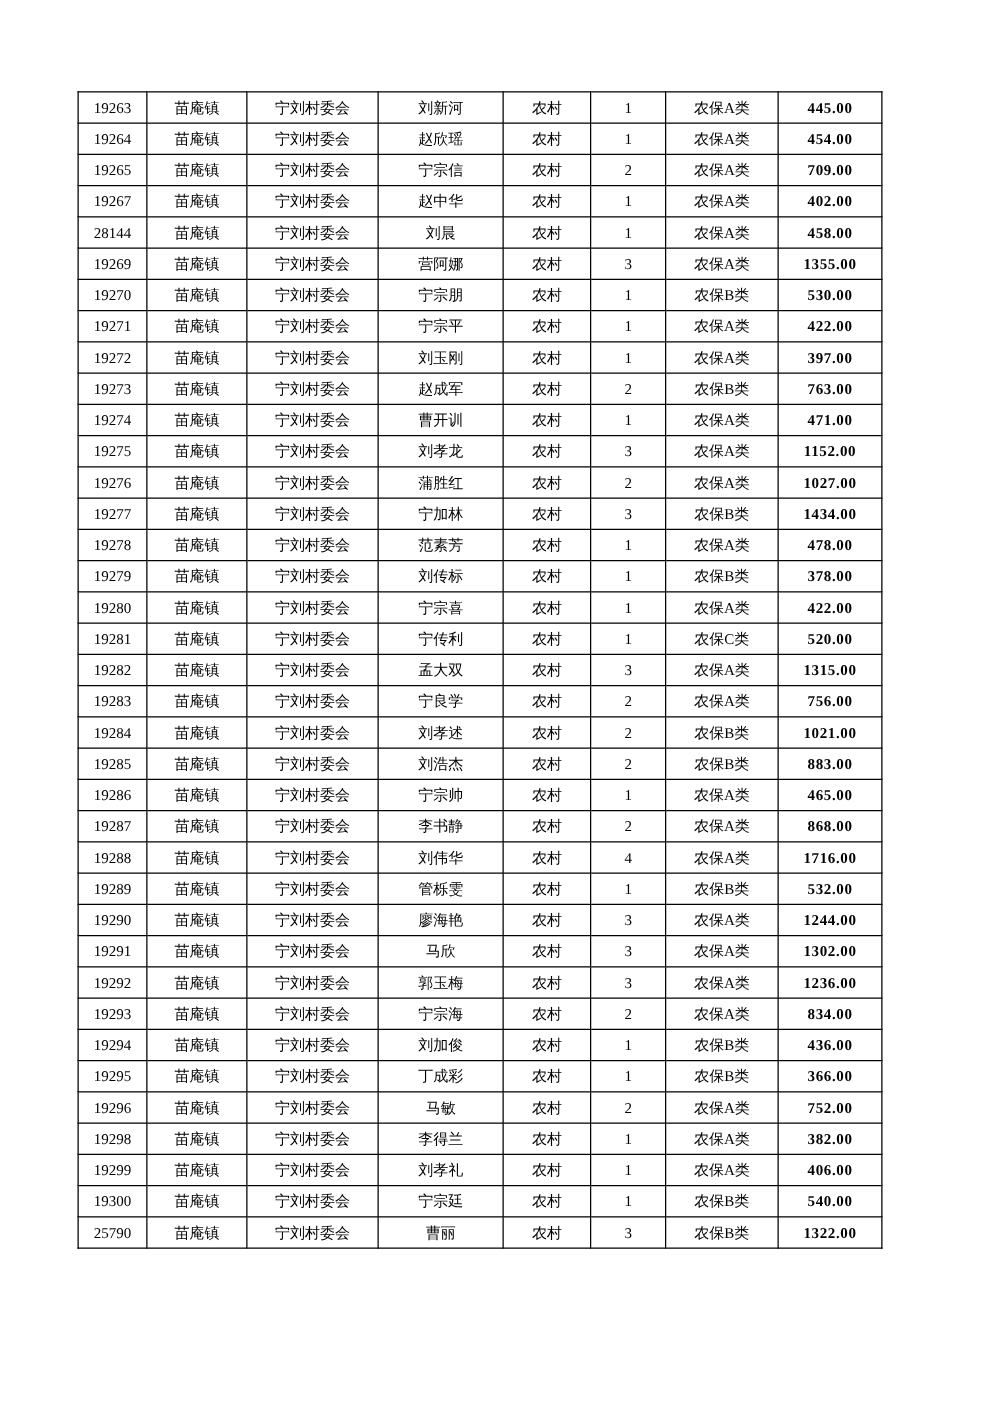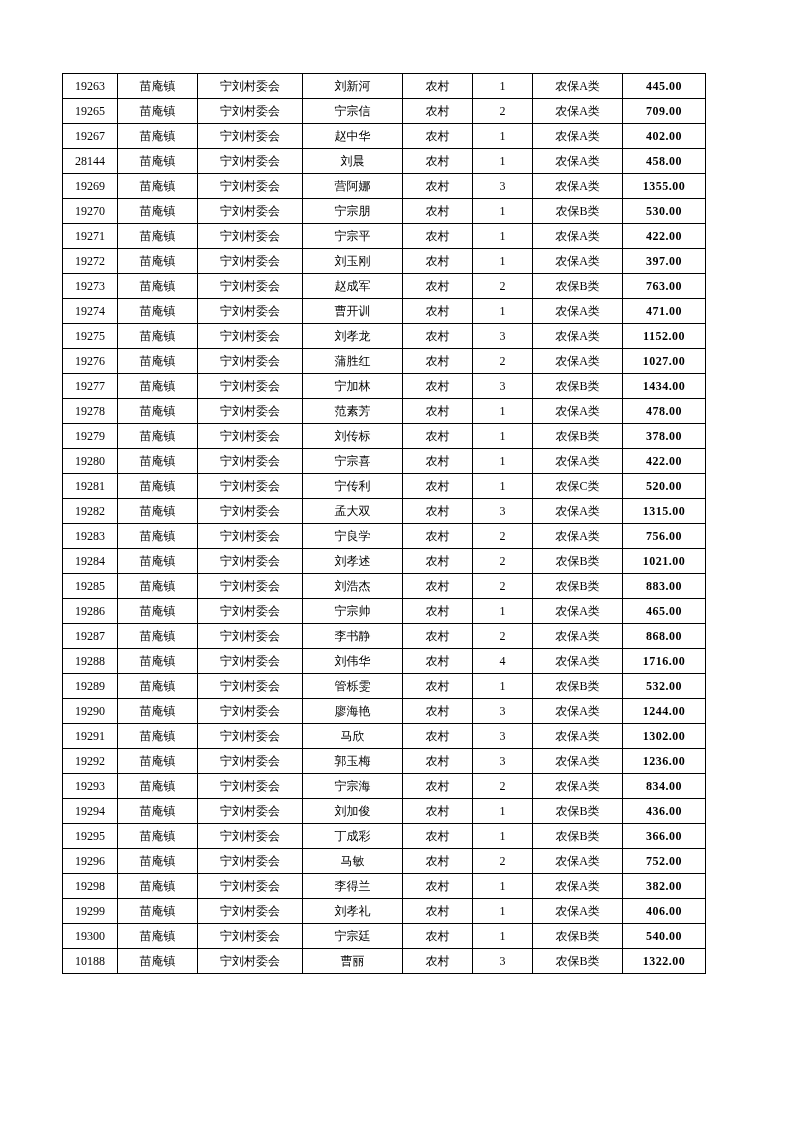--- a/index.html
+++ b/index.html
@@ -66,20 +66,30 @@
           <td class="cell-id">19263</td>
           <td class="cell-town">苗庵镇</td>
           <td class="cell-village">宁刘村委会</td>
           <td class="cell-name">刘新河</td>
           <td class="cell-residence">农村</td>
           <td class="cell-count">1</td>
           <td class="cell-category">农保A类</td>
           <td class="cell-amount">445.00</td>
         </tr>
         <tr>
+          <td class="cell-id">19264</td>
+          <td class="cell-town">苗庵镇</td>
+          <td class="cell-village">宁刘村委会</td>
+          <td class="cell-name">赵欣瑶</td>
+          <td class="cell-residence">农村</td>
+          <td class="cell-count">1</td>
+          <td class="cell-category">农保A类</td>
+          <td class="cell-amount">454.00</td>
+        </tr>
+        <tr>
           <td class="cell-id">19265</td>
           <td class="cell-town">苗庵镇</td>
           <td class="cell-village">宁刘村委会</td>
           <td class="cell-name">宁宗信</td>
           <td class="cell-residence">农村</td>
           <td class="cell-count">2</td>
           <td class="cell-category">农保A类</td>
           <td class="cell-amount">709.00</td>
         </tr>
         <tr>
@@ -406,21 +416,21 @@
           <td class="cell-id">19300</td>
           <td class="cell-town">苗庵镇</td>
           <td class="cell-village">宁刘村委会</td>
           <td class="cell-name">宁宗廷</td>
           <td class="cell-residence">农村</td>
           <td class="cell-count">1</td>
           <td class="cell-category">农保B类</td>
           <td class="cell-amount">540.00</td>
         </tr>
         <tr>
-          <td class="cell-id">10188</td>
+          <td class="cell-id">25790</td>
           <td class="cell-town">苗庵镇</td>
           <td class="cell-village">宁刘村委会</td>
           <td class="cell-name">曹丽</td>
           <td class="cell-residence">农村</td>
           <td class="cell-count">3</td>
           <td class="cell-category">农保B类</td>
           <td class="cell-amount">1322.00</td>
         </tr>
       </tbody>
   </table>

